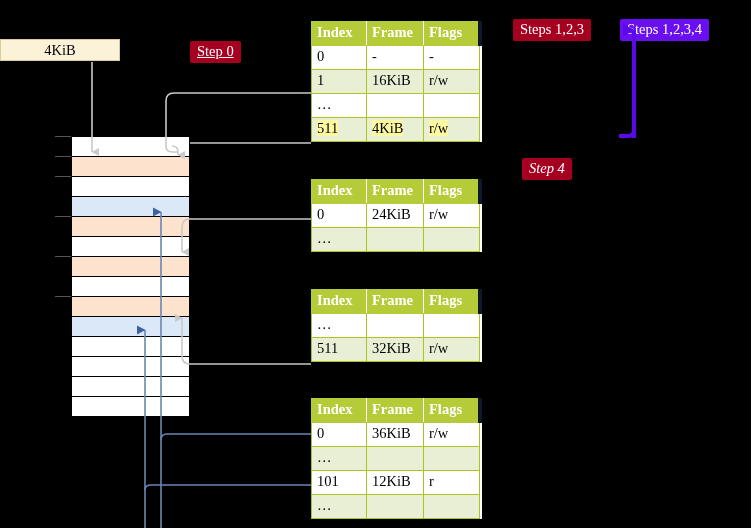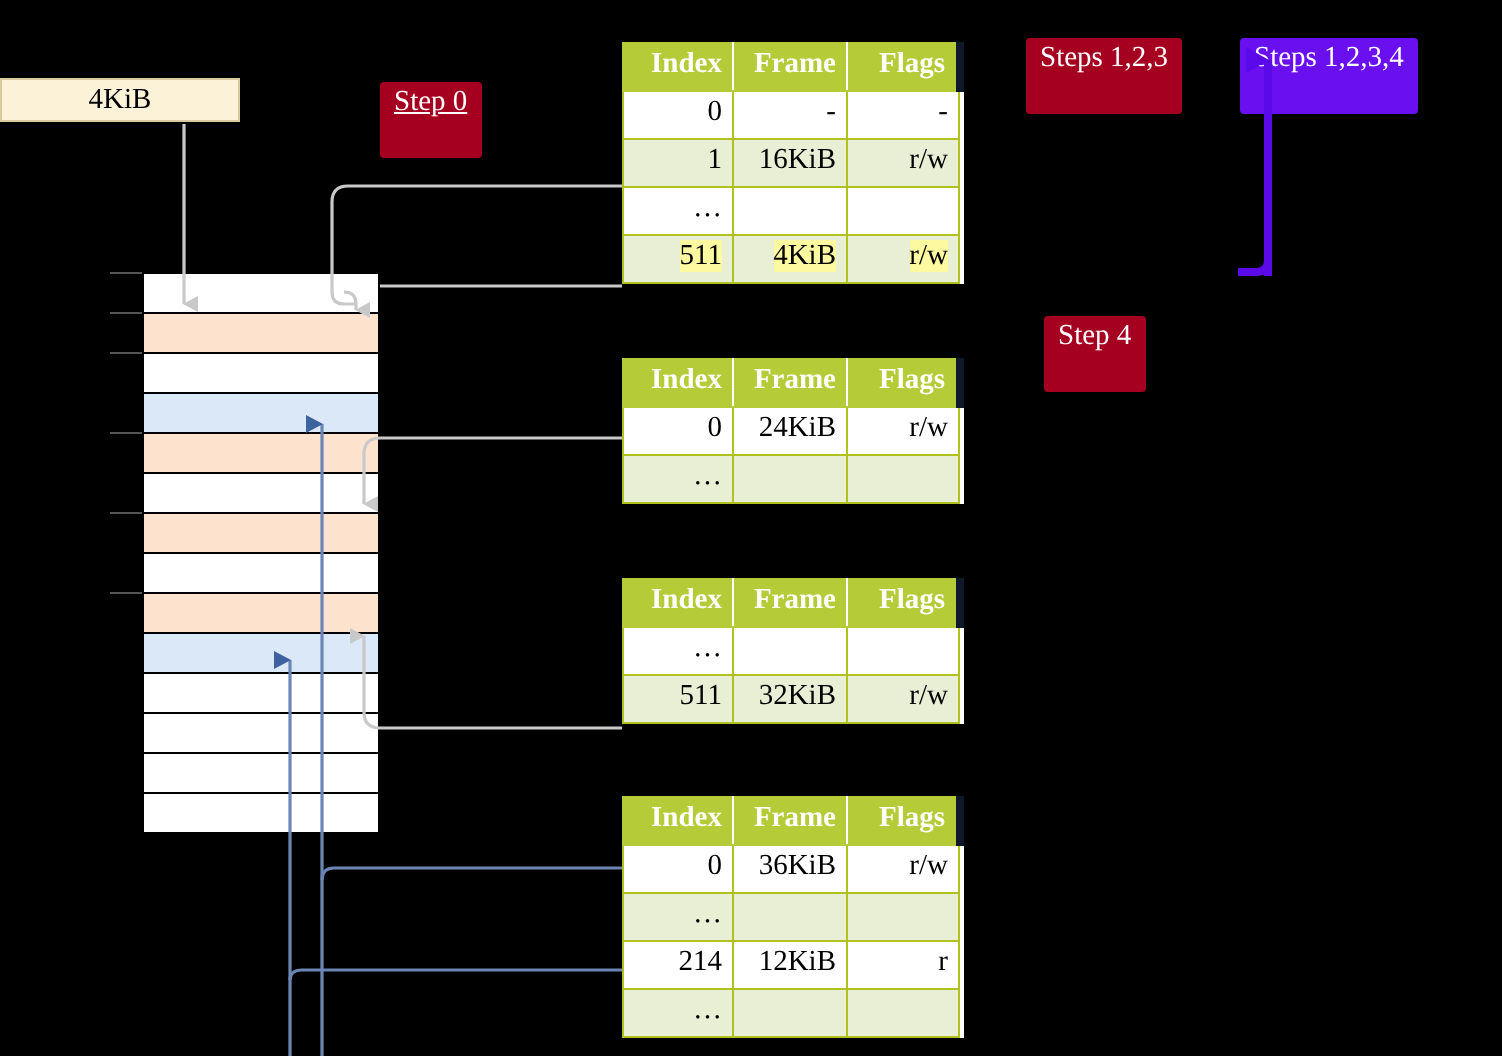--- a/index.html
+++ b/index.html
@@ -22,21 +22,21 @@
     border-collapse: collapse;
     border: 1px solid #b0c21f;
     background: #ffffff;
     font-size: 14.5px;
     line-height: 1.1;
     table-layout: fixed;
   }
   .pt td, .pt th {
     border: 1px solid #b0c21f;
     padding: 3px 5px 4px 5px;
-    text-align: right;
+    text-align: left;
     height: 15px;
     vertical-align: middle;
     color: #000000;
     font-weight: normal;
     white-space: nowrap;
     overflow: hidden;
   }
   .pt th {
     background: #b5cc38;
     color: #ffffff;
@@ -51,21 +51,21 @@
   .col-idx { width: 55px; }
   .col-frm { width: 57px; }
   .col-flg { width: 56px; }
   .hl { background: #fcf9a1 !important; }
 
   
   .badge {
     position: absolute;
     color: #ffffff;
     font-size: 14.5px;
-    padding: 2px 7px 19px 7px;
+    padding: 2px 7px 3px 7px;
     border-radius: 2px;
     white-space: nowrap;
     line-height: 1.15;
   }
   .badge-red { background: #a60021; }
   .badge-purple { background: #6a0ff0; }
 
   
   #kib-box {
     position: absolute;
@@ -122,21 +122,21 @@
 
 <div id="stage">
 
   <div id="kib-box">
     <span>4KiB</span>
   </div>
 
   <div class="badge badge-red" style="left:190px; top:41px;text-decoration:underline;">Step 0</div>
   <div class="badge badge-red" style="left:513px; top:19px;">Steps 1,2,3</div>
   <div class="badge badge-purple" style="left:620px; top:19px;">Steps 1,2,3,4</div>
-  <div class="badge badge-red" style="left:522px; top:158px;">Step 4</div>
+  <div class="badge badge-red" style="left:522px; top:158px;font-style:italic;">Step 4</div>
 
   <div id="memcol">
       <div class="mrow" style="top: 0px; height: 21px;"></div>
       <div class="tick" style="top: 0px;"></div>
       <div class="mrow orange" style="top: 20px; height: 21px;"></div>
       <div class="tick" style="top: 20px;"></div>
       <div class="mrow" style="top: 40px; height: 21px;"></div>
       <div class="tick" style="top: 40px;"></div>
       <div class="mrow blue" style="top: 60px; height: 21px;"></div>
       <div class="mrow orange" style="top: 80px; height: 21px;"></div>
@@ -263,21 +263,21 @@
           <td>0</td>
           <td>36KiB</td>
           <td>r/w</td>
         </tr>
         <tr class="alt">
           <td>…</td>
           <td></td>
           <td></td>
         </tr>
         <tr class="plain">
-          <td>214</td>
+          <td>101</td>
           <td>12KiB</td>
           <td>r</td>
         </tr>
         <tr class="alt">
           <td>…</td>
           <td></td>
           <td></td>
         </tr>
       </tbody>
   </table>

